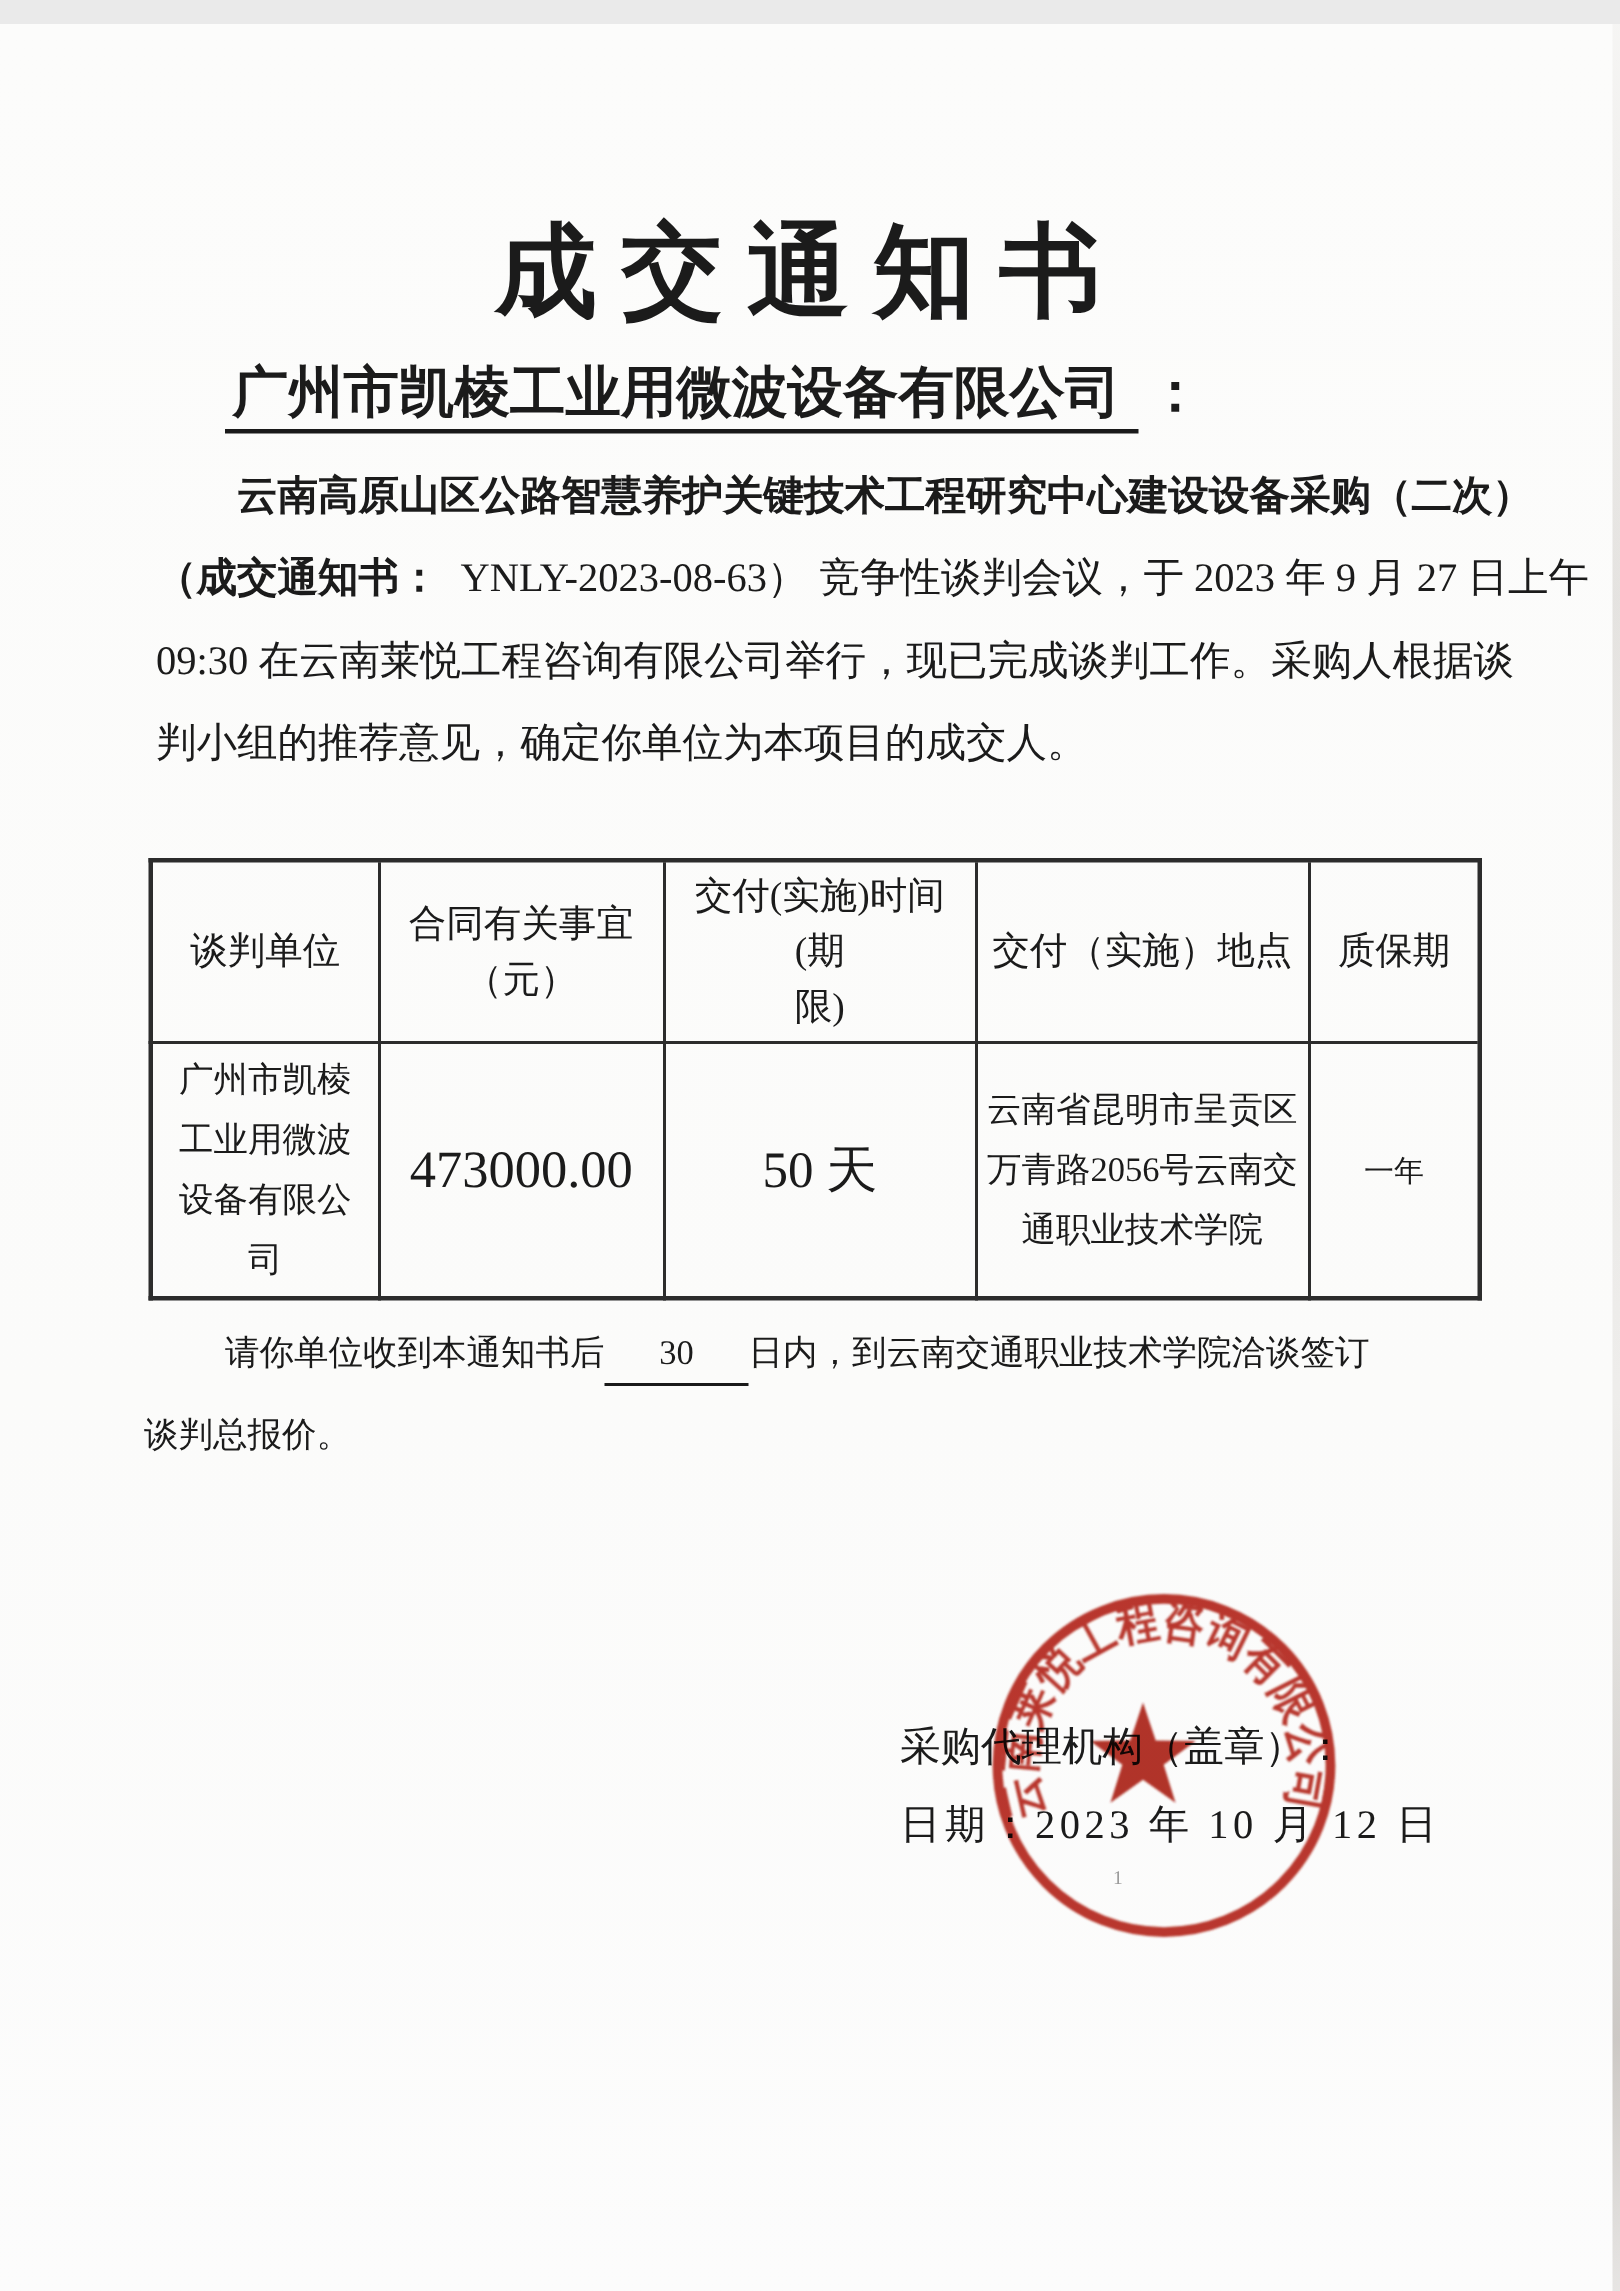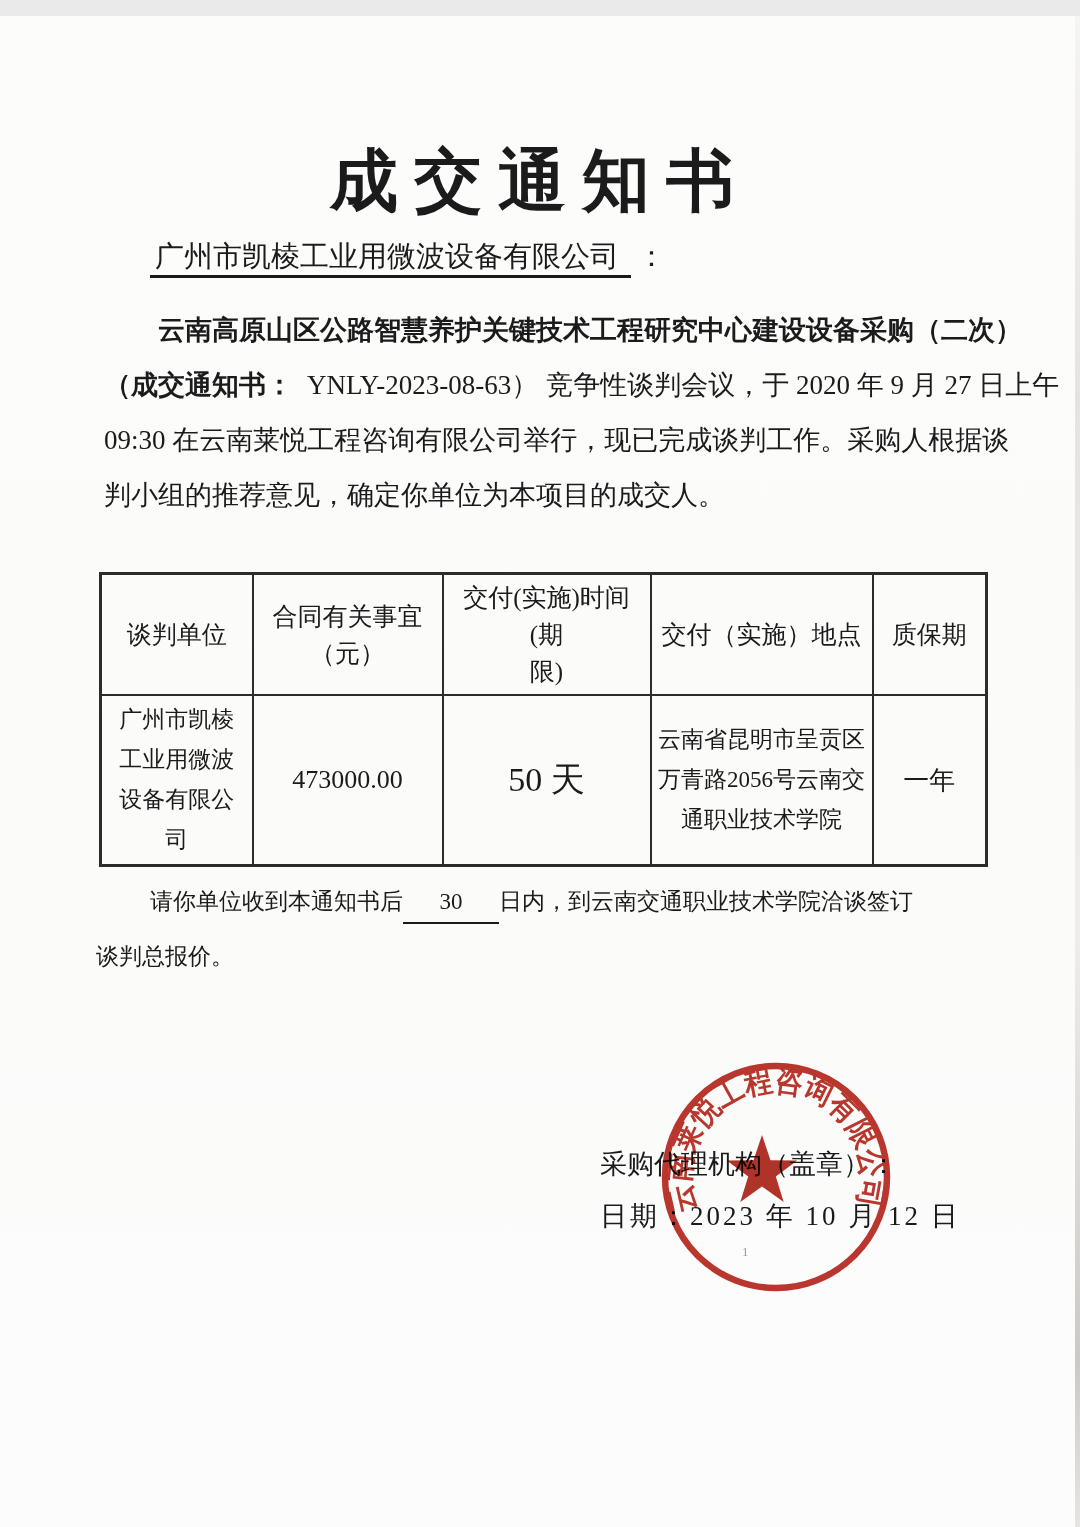--- a/index.html
+++ b/index.html
@@ -21,21 +21,21 @@
   }
 
   .title {
     position:absolute; top:120px; left:0; width:100%;
     text-align:center; font-size:68px; font-weight:bold;
     letter-spacing:16px; white-space:nowrap;
   }
 
   .recipient {
     position:absolute; left:150px; top:221px;
-    font-size:29px; font-weight:normal; white-space:nowrap;
+    font-size:37px; font-weight:bold; white-space:nowrap;
   }
   .recipient .u { border-bottom:3px solid #1a1a1a; padding:0 12px 3px 5px; }
   .recipient .colon { margin-left:6px; }
 
   .bodytext {
     position:absolute; left:104px; top:287px; width:894px;
     font-size:27px; line-height:55px;
   }
   .bodytext .line { height:55px; white-space:nowrap; }
   .indent { padding-left:54px; }
@@ -52,24 +52,24 @@
     border:2px solid #2c2c2c;
     text-align:center; vertical-align:middle;
     padding:4px 6px;
     font-weight:normal;
   }
   table.award th {
     height:80px; font-size:25px; line-height:37px; white-space:pre-line;
   }
   table.award td { height:140px; }
   td.c-unit   { font-size:23px; line-height:40px; padding:4px 6px; }
-  td.c-price  { font-size:26px; }
+  td.c-price  { font-size:35px; }
   td.c-time   { font-size:34px; }
   td.c-place  { font-size:23px; line-height:40px; padding:4px 6px; }
-  td.c-warr   { font-size:26px; }
+  td.c-warr   { font-size:20px; }
 
   .noticetext {
     position:absolute; left:96px; top:858px; width:894px;
     font-size:23px; line-height:55px;
   }
   .noticetext .line { height:55px; white-space:nowrap; }
   .blank-days {
     display:inline-block; width:96px; text-align:center;
     border-bottom:2px solid #1a1a1a; line-height:40px;
   }
@@ -100,21 +100,21 @@
 
   <div class="title">成交通知书</div>
 
   <div class="recipient">
     <span class="u">广州市凯棱工业用微波设备有限公司</span><span class="colon">：</span>
   </div>
 
   <div class="bodytext">
     <div class="line indent b">云南高原山区公路智慧养护关键技术工程研究中心建设设备采购（二次）</div>
     <div class="line">
-      <span class="b">（成交通知书：</span><span class="ml mr">YNLY-2023-08-63）</span><span>竞争性谈判会议，于 2020 年 9 月 27 日上午</span>
+      <span class="b">（成交通知书：</span><span class="ml mr">YNLY-2023-08-63）</span><span>竞争性谈判会议，于 2023 年 9 月 27 日上午</span>
     </div>
     <div class="line">09:30 在云南莱悦工程咨询有限公司举行，现已完成谈判工作。采购人根据谈</div>
     <div class="line">判小组的推荐意见，确定你单位为本项目的成交人。</div>
   </div>
 
   <table class="award">
     <colgroup>
       <col style="width:152px">
         <col style="width:190px">
         <col style="width:208px">

